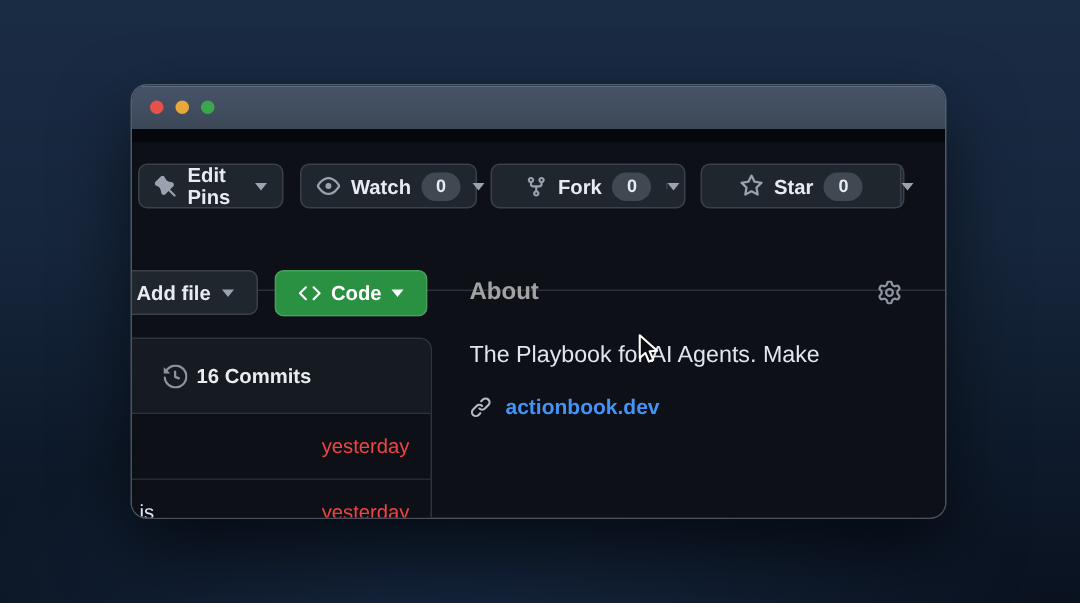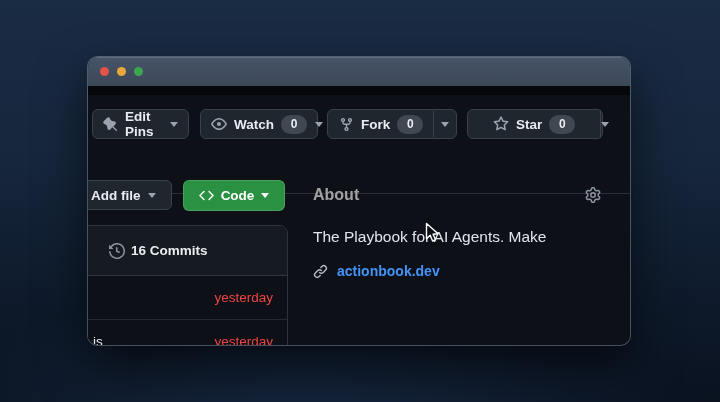--- a/index.html
+++ b/index.html
@@ -121,21 +121,21 @@
       <span class="oct">
         <svg width="16" height="16" viewBox="0 0 16 16" fill="currentColor">
             <path d="M8 2c1.981 0 3.671.992 4.933 2.078 1.27 1.091 2.187 2.345 2.637 3.023a1.62 1.62 0 0 1 0 1.798c-.45.678-1.367 1.932-2.637 3.023C11.67 13.008 9.981 14 8 14c-1.981 0-3.671-.992-4.933-2.078C1.797 10.83.88 9.576.43 8.898a1.62 1.62 0 0 1 0-1.798c.45-.677 1.367-1.931 2.637-3.022C4.33 2.992 6.019 2 8 2ZM1.679 7.932a.12.12 0 0 0 0 .136c.411.622 1.241 1.75 2.366 2.717C5.176 11.758 6.527 12.5 8 12.5c1.473 0 2.825-.742 3.955-1.715 1.124-.967 1.954-2.096 2.366-2.717a.12.12 0 0 0 0-.136c-.412-.621-1.242-1.75-2.366-2.717C10.824 4.242 9.473 3.5 8 3.5c-1.473 0-2.825.742-3.955 1.715-1.124.967-1.954 2.096-2.366 2.717ZM8 10a2 2 0 1 1-.001-3.999A2 2 0 0 1 8 10Z"></path>
           </svg>
       </span>
       <span class="lbl">Watch</span>
       <span class="badge">0</span>
       <span class="caret"></span>
     </div>
 
-    <div class="btn" style="left:239px;top:14px;width:130px;padding:1px;">
+    <div class="btn" style="left:239px;top:14px;width:130px;padding:12px;">
       <span style="display:flex;align-items:center;flex:1;padding:0 10px;">
         <span class="oct">
           <svg width="15" height="15" viewBox="0 0 16 16" fill="currentColor">
               <path d="M5 5.372v.878c0 .414.336.75.75.75h4.5a.75.75 0 0 0 .75-.75v-.878a2.25 2.25 0 1 1 1.5 0v.878a2.25 2.25 0 0 1-2.25 2.25h-1.5v2.128a2.251 2.251 0 1 1-1.5 0V8.5h-1.5A2.25 2.25 0 0 1 3.5 6.25v-.878a2.25 2.25 0 1 1 1.5 0ZM5 3.25a.75.75 0 1 0-1.5 0 .75.75 0 0 0 1.5 0Zm6.75.75a.75.75 0 1 0 0-1.5.75.75 0 0 0 0 1.5Zm-3 8.75a.75.75 0 1 0-1.5 0 .75.75 0 0 0 1.5 0Z"></path>
             </svg>
         </span>
         <span class="lbl">Fork</span>
         <span class="badge" style="margin-right:0;">0</span>
       </span>
       <span class="split-caret">

